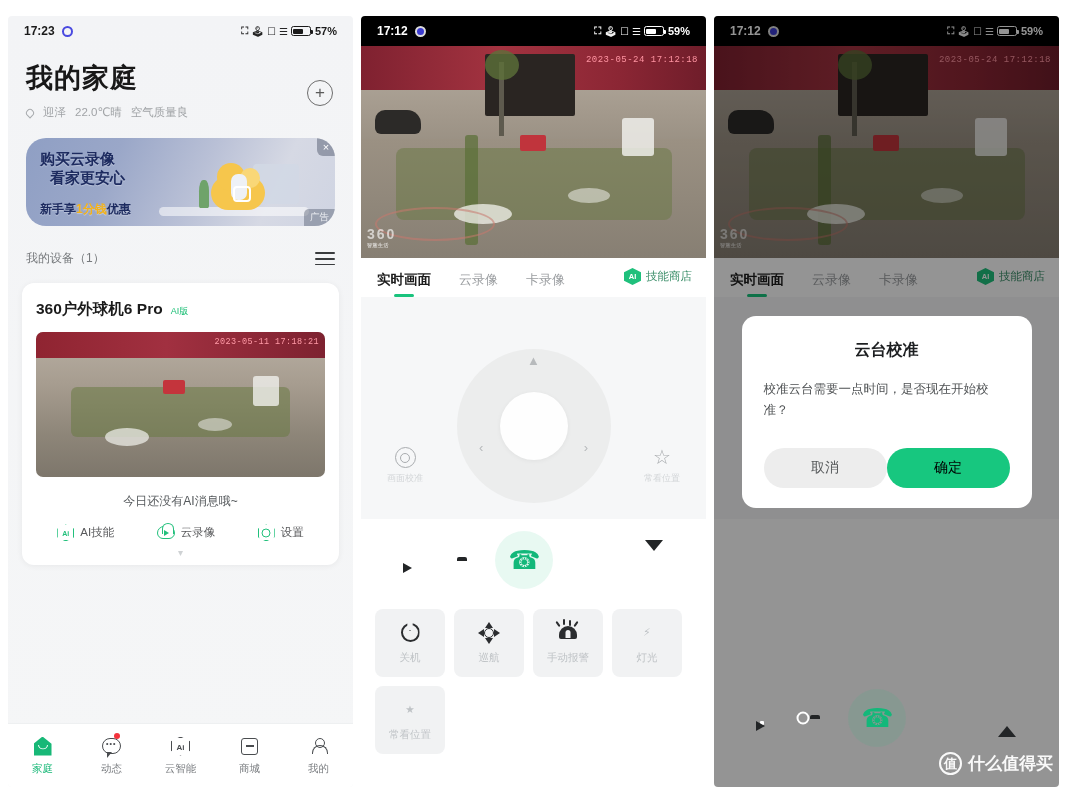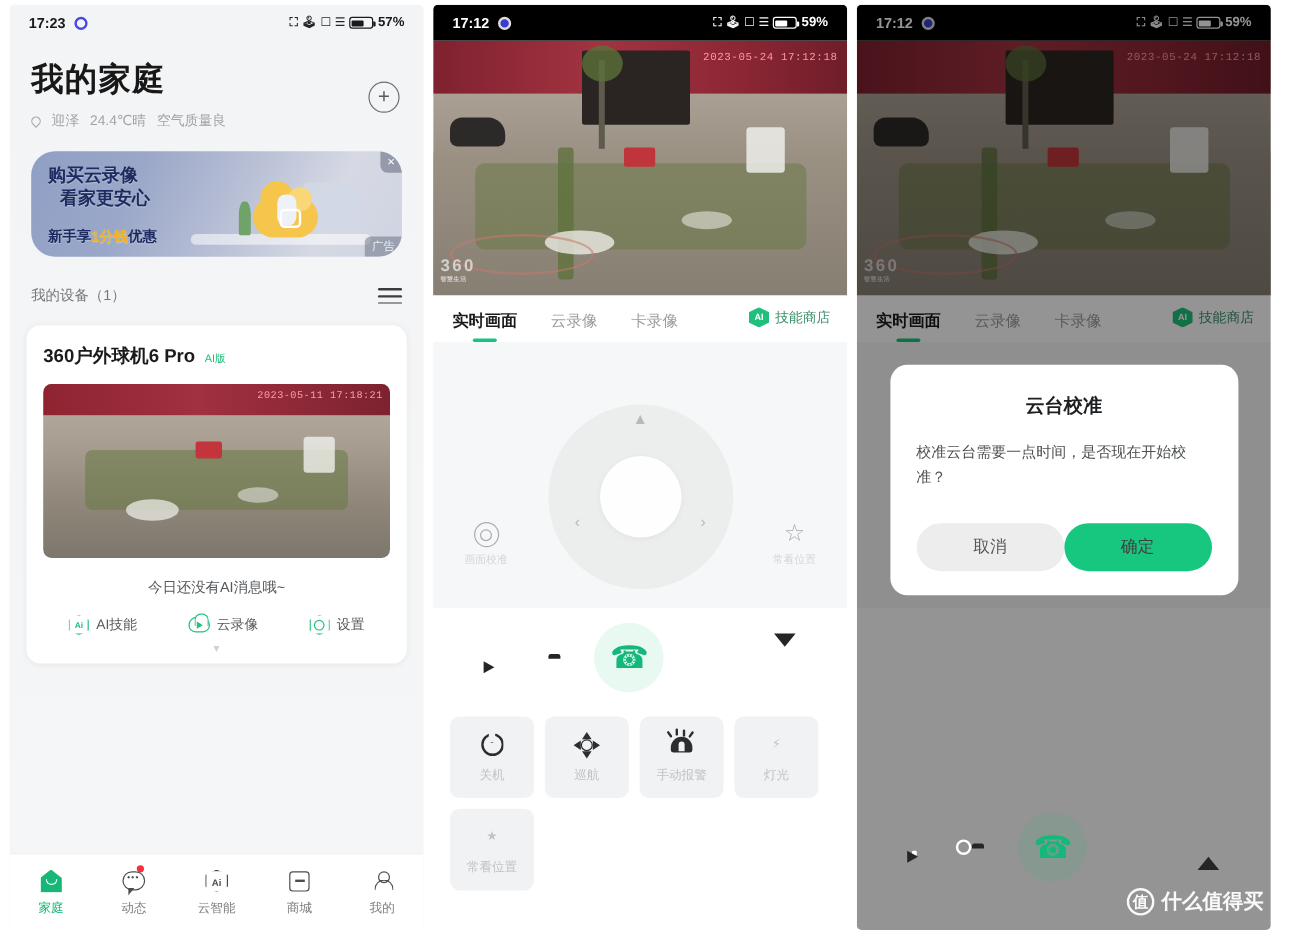--- a/index.html
+++ b/index.html
@@ -2,21 +2,21 @@
 <html><head>
 <meta charset="utf-8">
 <style>
   * { box-sizing: border-box; margin: 0; padding: 0; }
   html, body {
     width: 1080px; height: 787px;
     background: #ffffff;
     font-family: "Liberation Sans", "DejaVu Sans", sans-serif;
     overflow: hidden;
   }
-  .stage { position: relative; width: 1080px; height: 787px; background: #fff; display: flex; gap: 8px; padding: 4px 8px; }
+  .stage { position: relative; width: 1080px; height: 787px; background: #fff; display: flex; gap: 8px; padding: 16px 8px; }
 
   .phone { position: relative; border-radius: 4px; overflow: hidden; flex: 0 0 345px; height: 771px; background: #fff; }
   .phone1 { background: linear-gradient(#f3f4f6, #f5f6f7); }
 
   
   .statusbar { height: 30px; display: flex; align-items: center; justify-content: space-between; padding: 0 16px; font-size: 12px; font-weight: bold; }
   .sb-light { color: #1a1a1a; background: transparent; }
   .sb-dark  { color: #ffffff; background: #000000; }
   .sb-left { display: flex; align-items: center; gap: 7px; }
   .sb-right { display: flex; align-items: center; gap: 4px; font-size: 11px; }
@@ -183,21 +183,21 @@
   .star-f { font-size: 20px; color: #2b2d2f; }
 
   
   .dim { position: absolute; inset: 0; background: rgba(0,0,0,.42); }
   .dialog { position: absolute; left: 50%; top: 300px; transform: translateX(-50%); width: 290px; background: #fff; border-radius: 14px; padding: 24px 22px 20px; }
   .dlg-title { text-align: center; font-size: 16px; font-weight: bold; color: #1d1f21; }
   .dlg-msg { margin-top: 18px; font-size: 12.5px; color: #4d5052; line-height: 1.7; }
   .dlg-btns { display: flex; margin-top: 26px; }
   .btn { flex: 1; height: 40px; border-radius: 20px; display: flex; align-items: center; justify-content: center; font-size: 14px; }
   .btn-cancel { background: #ededed; color: #55585a; }
-  .btn-ok { background: #17c77f; color: #404040; text-align: center; }
+  .btn-ok { background: #17c77f; color: #000000; text-align: center; }
   .wm { position: absolute; right: 6px; bottom: 12px; display: flex; align-items: center; gap: 6px; color: #fff; font-size: 17px; font-weight: bold; opacity: .95; }
   .wm-badge { width: 23px; height: 23px; border-radius: 50%; border: 2px solid #fff; font-size: 13px; display: flex; align-items: center; justify-content: center; }
   .p3bottom { position: absolute; left: 0; right: 0; bottom: 30px; }
 </style>
 </head>
 <body>
 
 <div class="stage">
 
   <div class="phone phone1">
@@ -217,21 +217,21 @@
         <span>57%</span>
       </div>
     </div>
 
     <div class="home-head">
       <div class="home-title">我的家庭</div>
       <div class="plus-btn">+</div>
       <div class="weather">
         <span class="pin"></span>
         <span>迎泽</span>
-        <span>24.4℃晴</span>
+        <span>22.0℃晴</span>
         <span>空气质量良</span>
       </div>
     </div>
 
     <div class="ad">
       <div class="ad-obj">
         <div class="ad-desk"></div>
         <div class="ad-screen"></div>
         <div class="ad-cloud"></div>
         <div class="ad-play"></div>

